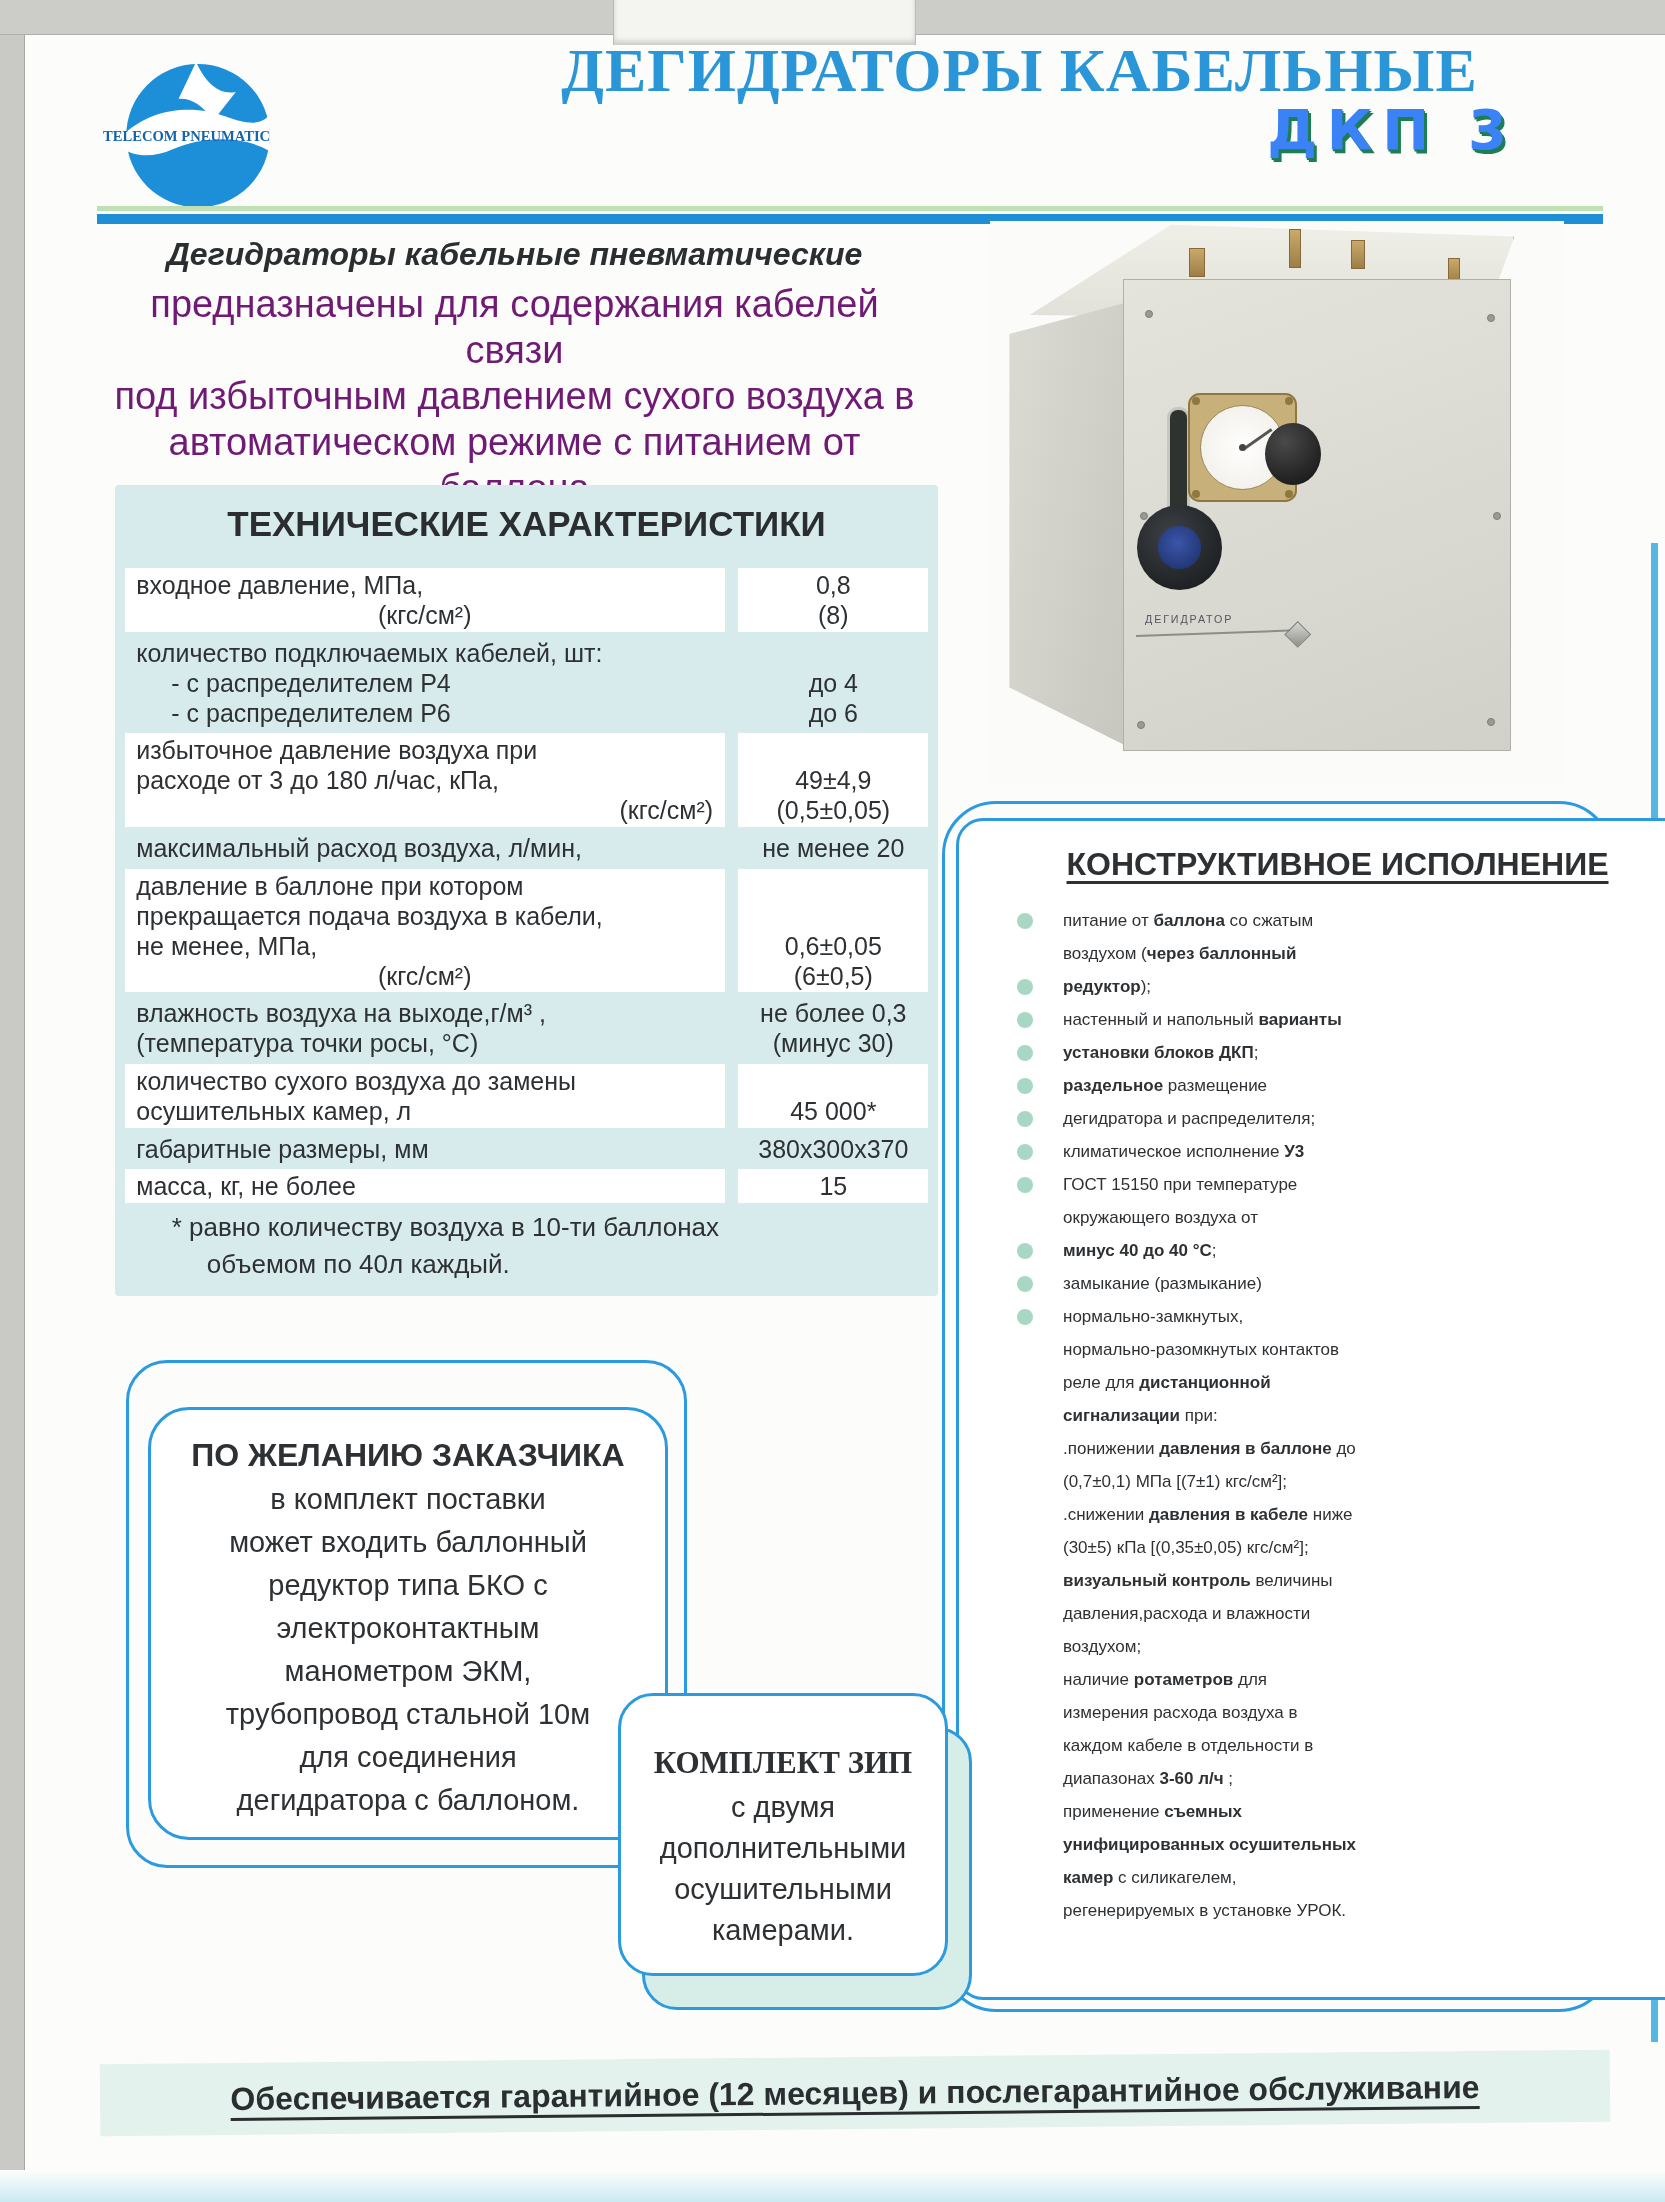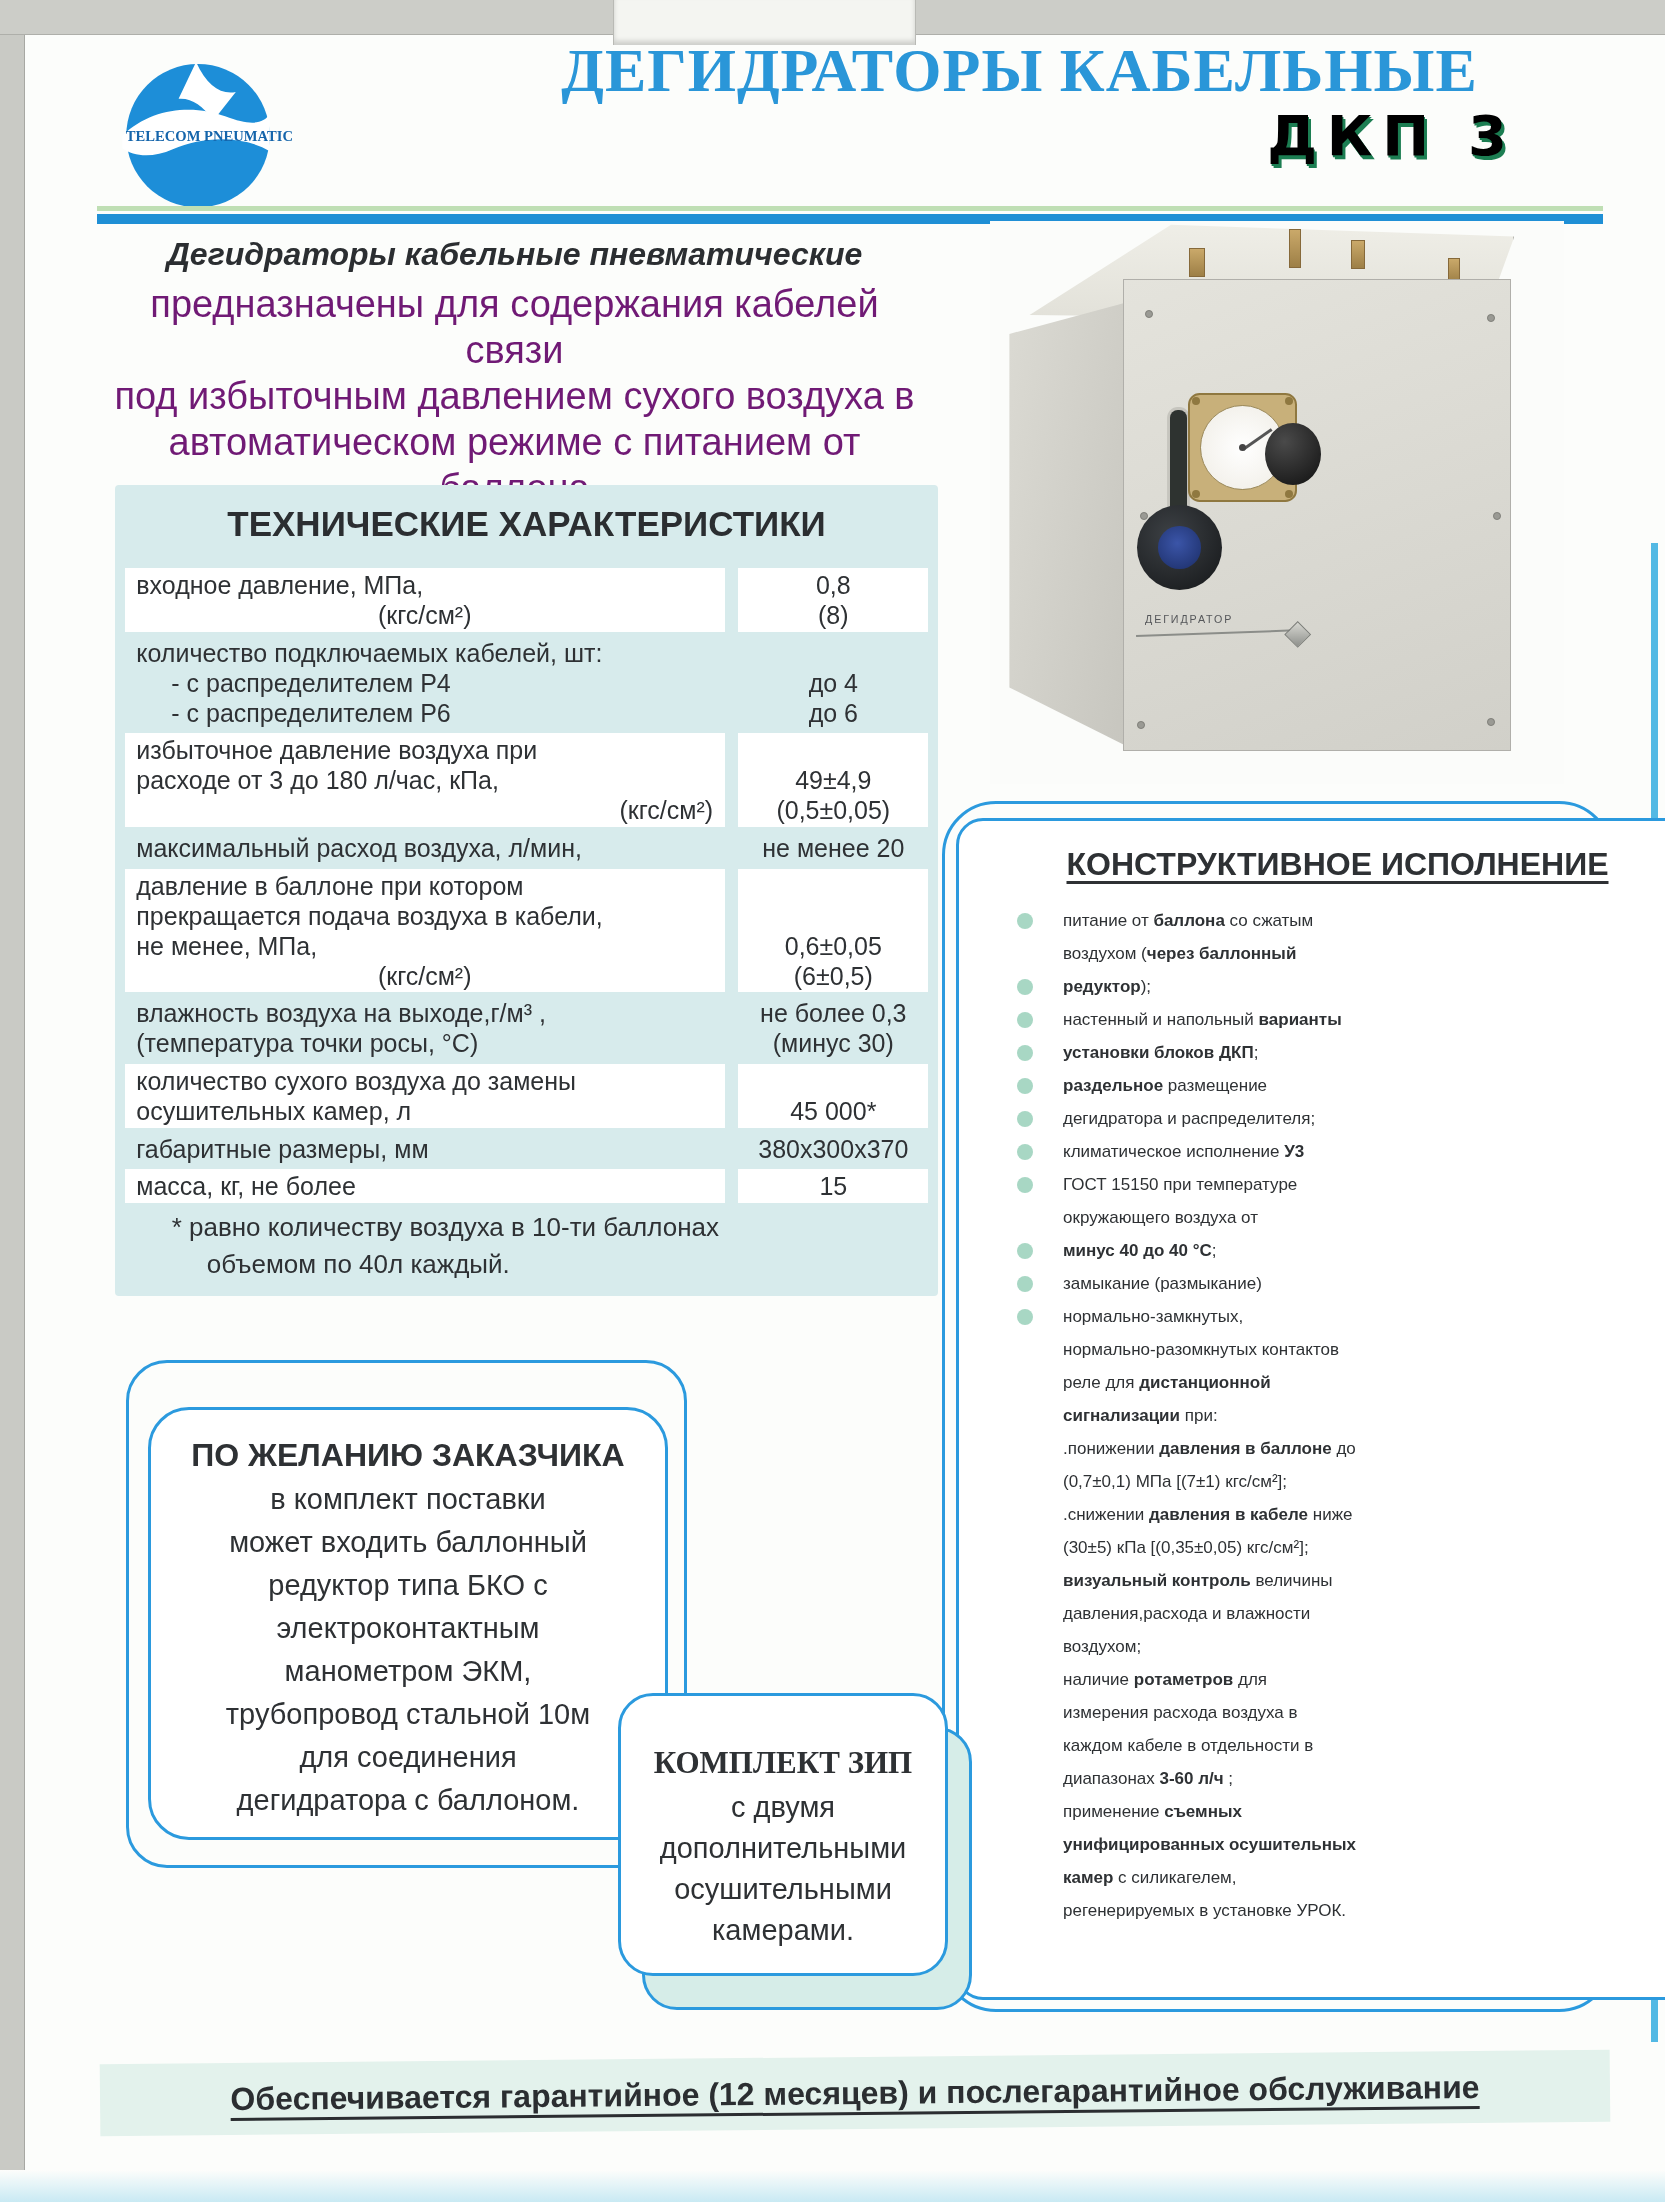--- a/index.html
+++ b/index.html
@@ -12,22 +12,22 @@
   
   .scan-strip{position:absolute;left:0;top:0;width:100%;height:35px;background:#cccdc8;border-bottom:1.9px solid #aeafaa;}
   .scan-tab{position:absolute;left:613px;top:0;width:303px;height:45px;background:#f4f5f1;border-left:1px solid #b9bab5;border-right:1px solid #b9bab5;box-shadow:inset 0 -3.9px 4.9px rgba(0,0,0,.16);}
   .scan-left{position:absolute;left:0;top:35px;width:25px;height:2168px;background:#c9cac5;border-right:1px solid #a7a8a3;}
   .right-line{position:absolute;left:1651px;top:543px;width:6.8px;height:1499px;background:#53b9e4;}
   .bottom-band{position:absolute;left:0;top:2170px;width:100%;height:33px;background:linear-gradient(#fdfdfb,#c7e9f3);}
   
   .logo{position:absolute;left:103px;top:58px;width:190px;height:167px;}
   .title{position:absolute;left:505px;top:35px;width:1029px;text-align:center;
     font-family:"Liberation Serif","DejaVu Serif",serif;font-weight:bold;font-size:62px;color:#2a96d8;letter-spacing:1px;}
-  .model{position:absolute;left:1198px;top:103px;width:388px;text-align:center;
-    font-family:"DejaVu Sans","Liberation Sans",sans-serif;font-weight:bold;font-size:56px;color:#000000;
+  .model{position:absolute;left:1198px;top:97px;width:388px;text-align:center;
+    font-family:"DejaVu Sans","Liberation Sans",sans-serif;font-weight:bold;font-size:56px;color:#3b82f6;
     letter-spacing:9.7px;text-shadow:2.9px 3.9px 0 #1c7e52,1px 1.9px 0 #1c7e52;}
   .rule-green{position:absolute;left:97px;top:206px;width:1506px;height:4.9px;background:#bfdfb4;}
   .rule-blue{position:absolute;left:97px;top:214px;width:1506px;height:9.7px;background:#1f8fd5;}
   
   .intro{position:absolute;left:105px;top:236px;width:819px;text-align:center;}
   .intro-lead{font-size:32px;font-weight:bold;font-style:italic;color:#2b2e31;margin-bottom:7.8px;}
   .intro .line{font-size:38px;line-height:46px;color:#701a75;}
   
   .photo{position:absolute;left:990px;top:221px;width:574px;height:563px;background:#fbfcfa;}
   .face-top{position:absolute;left:19.4px;top:1.9px;width:505px;height:97px;background:linear-gradient(#efeee7,#e2e1d9);
@@ -96,21 +96,21 @@
   <div class="right-line"></div>
   <div class="bottom-band"></div>
 
   <div class="logo">
     <svg width="190" height="167" viewBox="0 0 196 172">
       <circle cx="98" cy="80" r="74" fill="#1d8ed8"></circle>
       <path d="M20,80 C50,50 95,48 126,60 C152,70 165,68 172,58 L172,96 C145,80 104,80 72,94 C52,103 32,102 20,93 Z" fill="#ffffff"></path>
       <path d="M96,4 C107,28 121,38 137,35 L114,64 C102,49 92,41 78,42 Z" fill="#ffffff"></path>
       <text x="98" y="86" text-anchor="middle" font-size="16" font-weight="bold" fill="#1565ab" font-family="'Liberation Serif','DejaVu Serif',serif"></text>
     </svg>
-    <div style="position:absolute;left:0;top:70px;width:190px;text-align:right;
+    <div style="position:absolute;left:0;top:70px;width:190px;text-align:left;
                 font-family:'Liberation Serif','DejaVu Serif',serif;font-weight:bold;font-size:14.6px;color:#1565ab;">TELECOM PNEUMATIC</div>
   </div>
   <div class="title">ДЕГИДРАТОРЫ КАБЕЛЬНЫЕ</div>
   <div class="model">ДКП 3</div>
   <div class="rule-green"></div>
   <div class="rule-blue"></div>
 
   <section class="intro">
     <div class="intro-lead">Дегидраторы кабельные пневматические</div>
     <div id="intro-lines">

